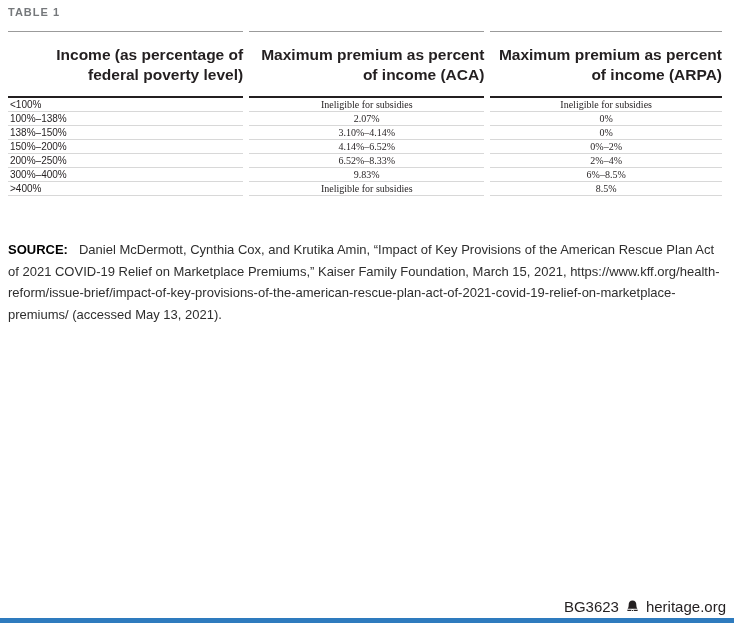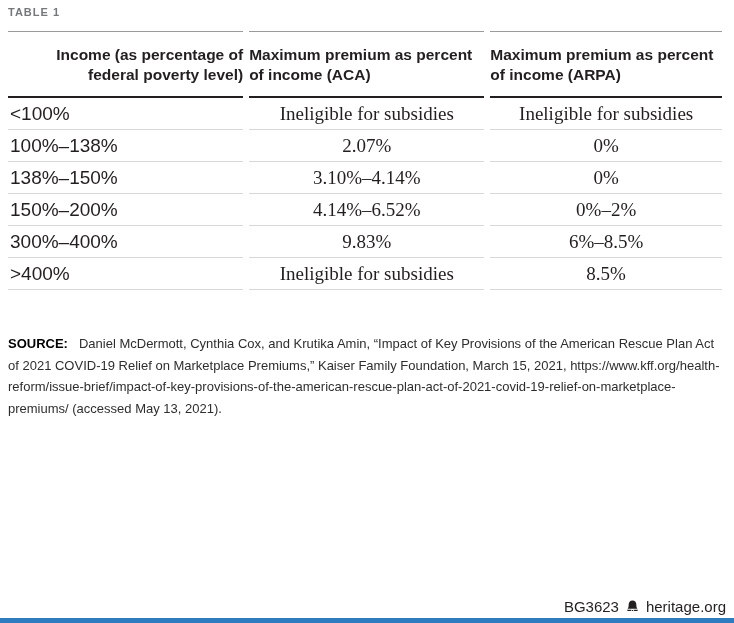--- a/index.html
+++ b/index.html
@@ -45,25 +45,25 @@
   thead th {
     border-top: 1px solid var(--rule_top, #9b9b9b);
     border-bottom: 2px solid var(--rule_dark, #231f20);
     font-size: 15.5px;
     line-height: 20px;
     font-weight: bold;
     padding: 13px 0 11px 0;
     vertical-align: middle;
   }
   thead th.left { text-align: right; padding-left: 2px; }
-  thead th.center { text-align: left; }
+  thead th.center { text-align: right; }
 
   tbody td {
-    height: 32px;
-    font-size: 19px;
+    height: 14px;
+    font-size: 10px;
     border-bottom: 1px solid var(--rule_light, #d8d8d8);
     vertical-align: middle;
     padding: 0;
     white-space: nowrap;
     margin-top: 23px;
   }
   tbody td.left { text-align: left; padding-left: 2px; }
   tbody td.center { text-align: center; font-family: Liberation Serif, serif; }
 
   .source {
@@ -133,20 +133,25 @@
           <td class="left">138%–150%</td>
           <td class="center">3.10%–4.14%</td>
           <td class="center">0%</td>
         </tr>
         <tr>
           <td class="left">150%–200%</td>
           <td class="center">4.14%–6.52%</td>
           <td class="center">0%–2%</td>
         </tr>
         <tr>
+          <td class="left">200%–250%</td>
+          <td class="center">6.52%–8.33%</td>
+          <td class="center">2%–4%</td>
+        </tr>
+        <tr>
           <td class="left">300%–400%</td>
           <td class="center">9.83%</td>
           <td class="center">6%–8.5%</td>
         </tr>
         <tr>
           <td class="left">&gt;400%</td>
           <td class="center">Ineligible for subsidies</td>
           <td class="center">8.5%</td>
         </tr>
       </tbody>

